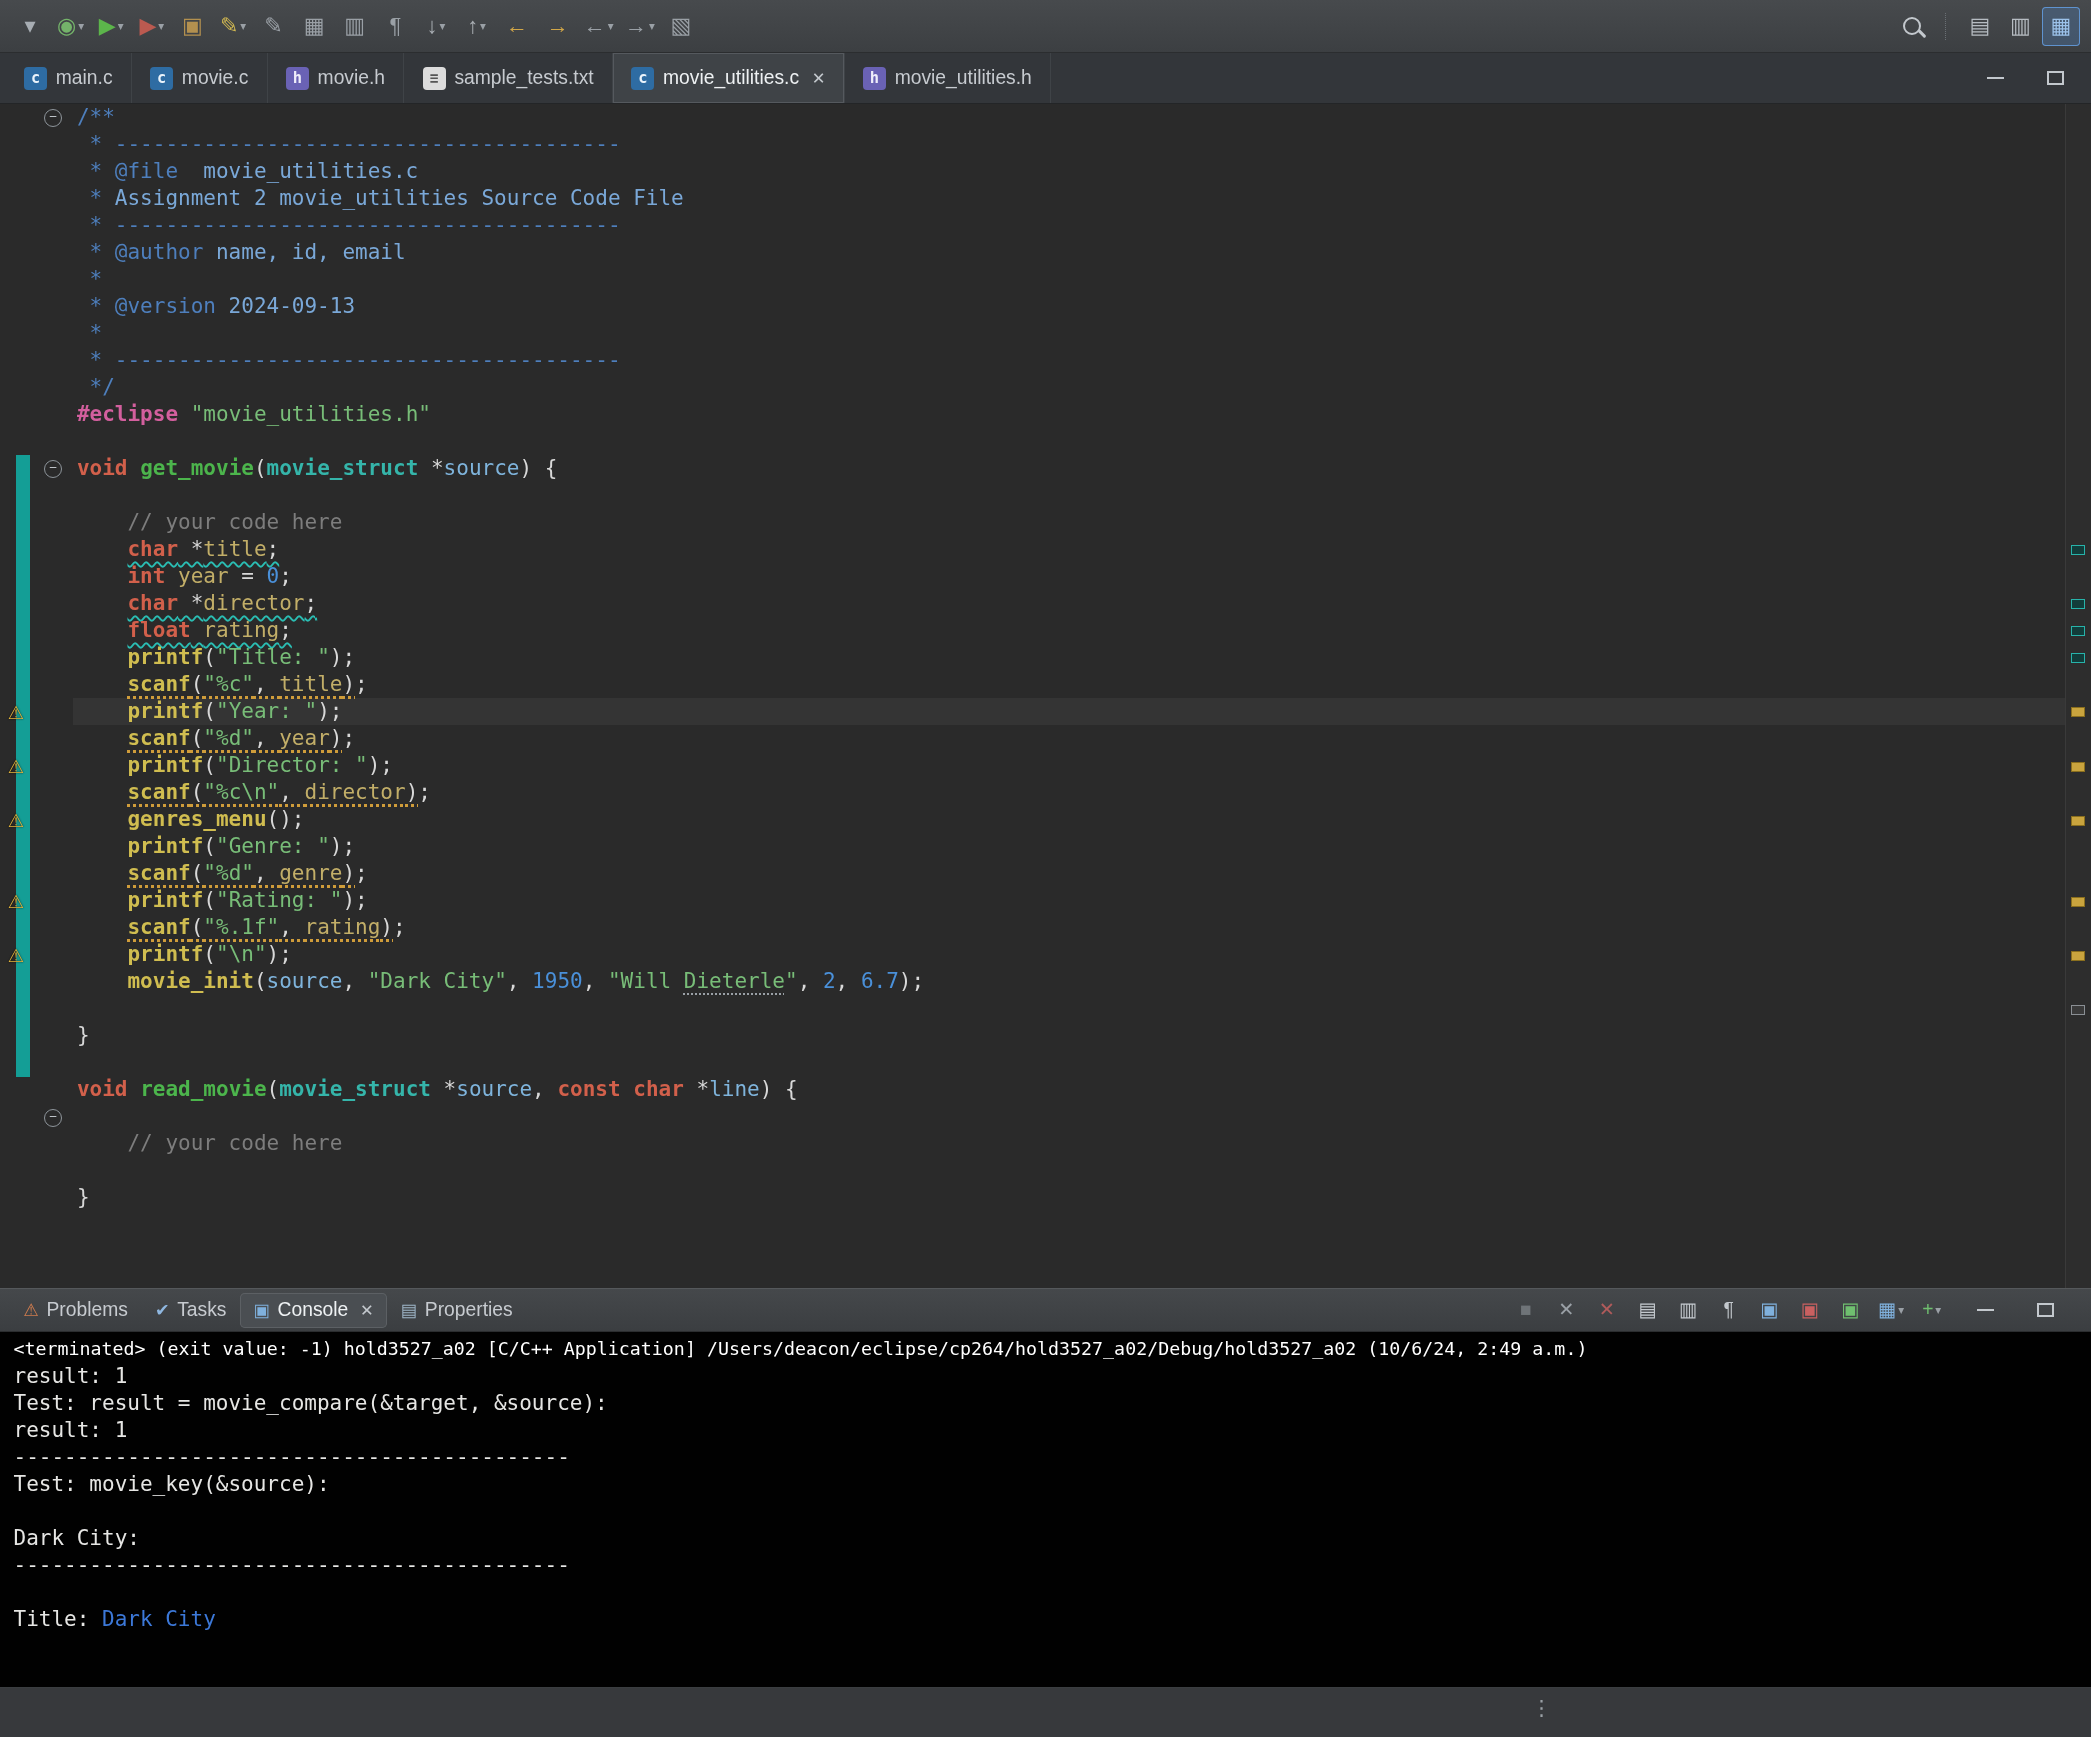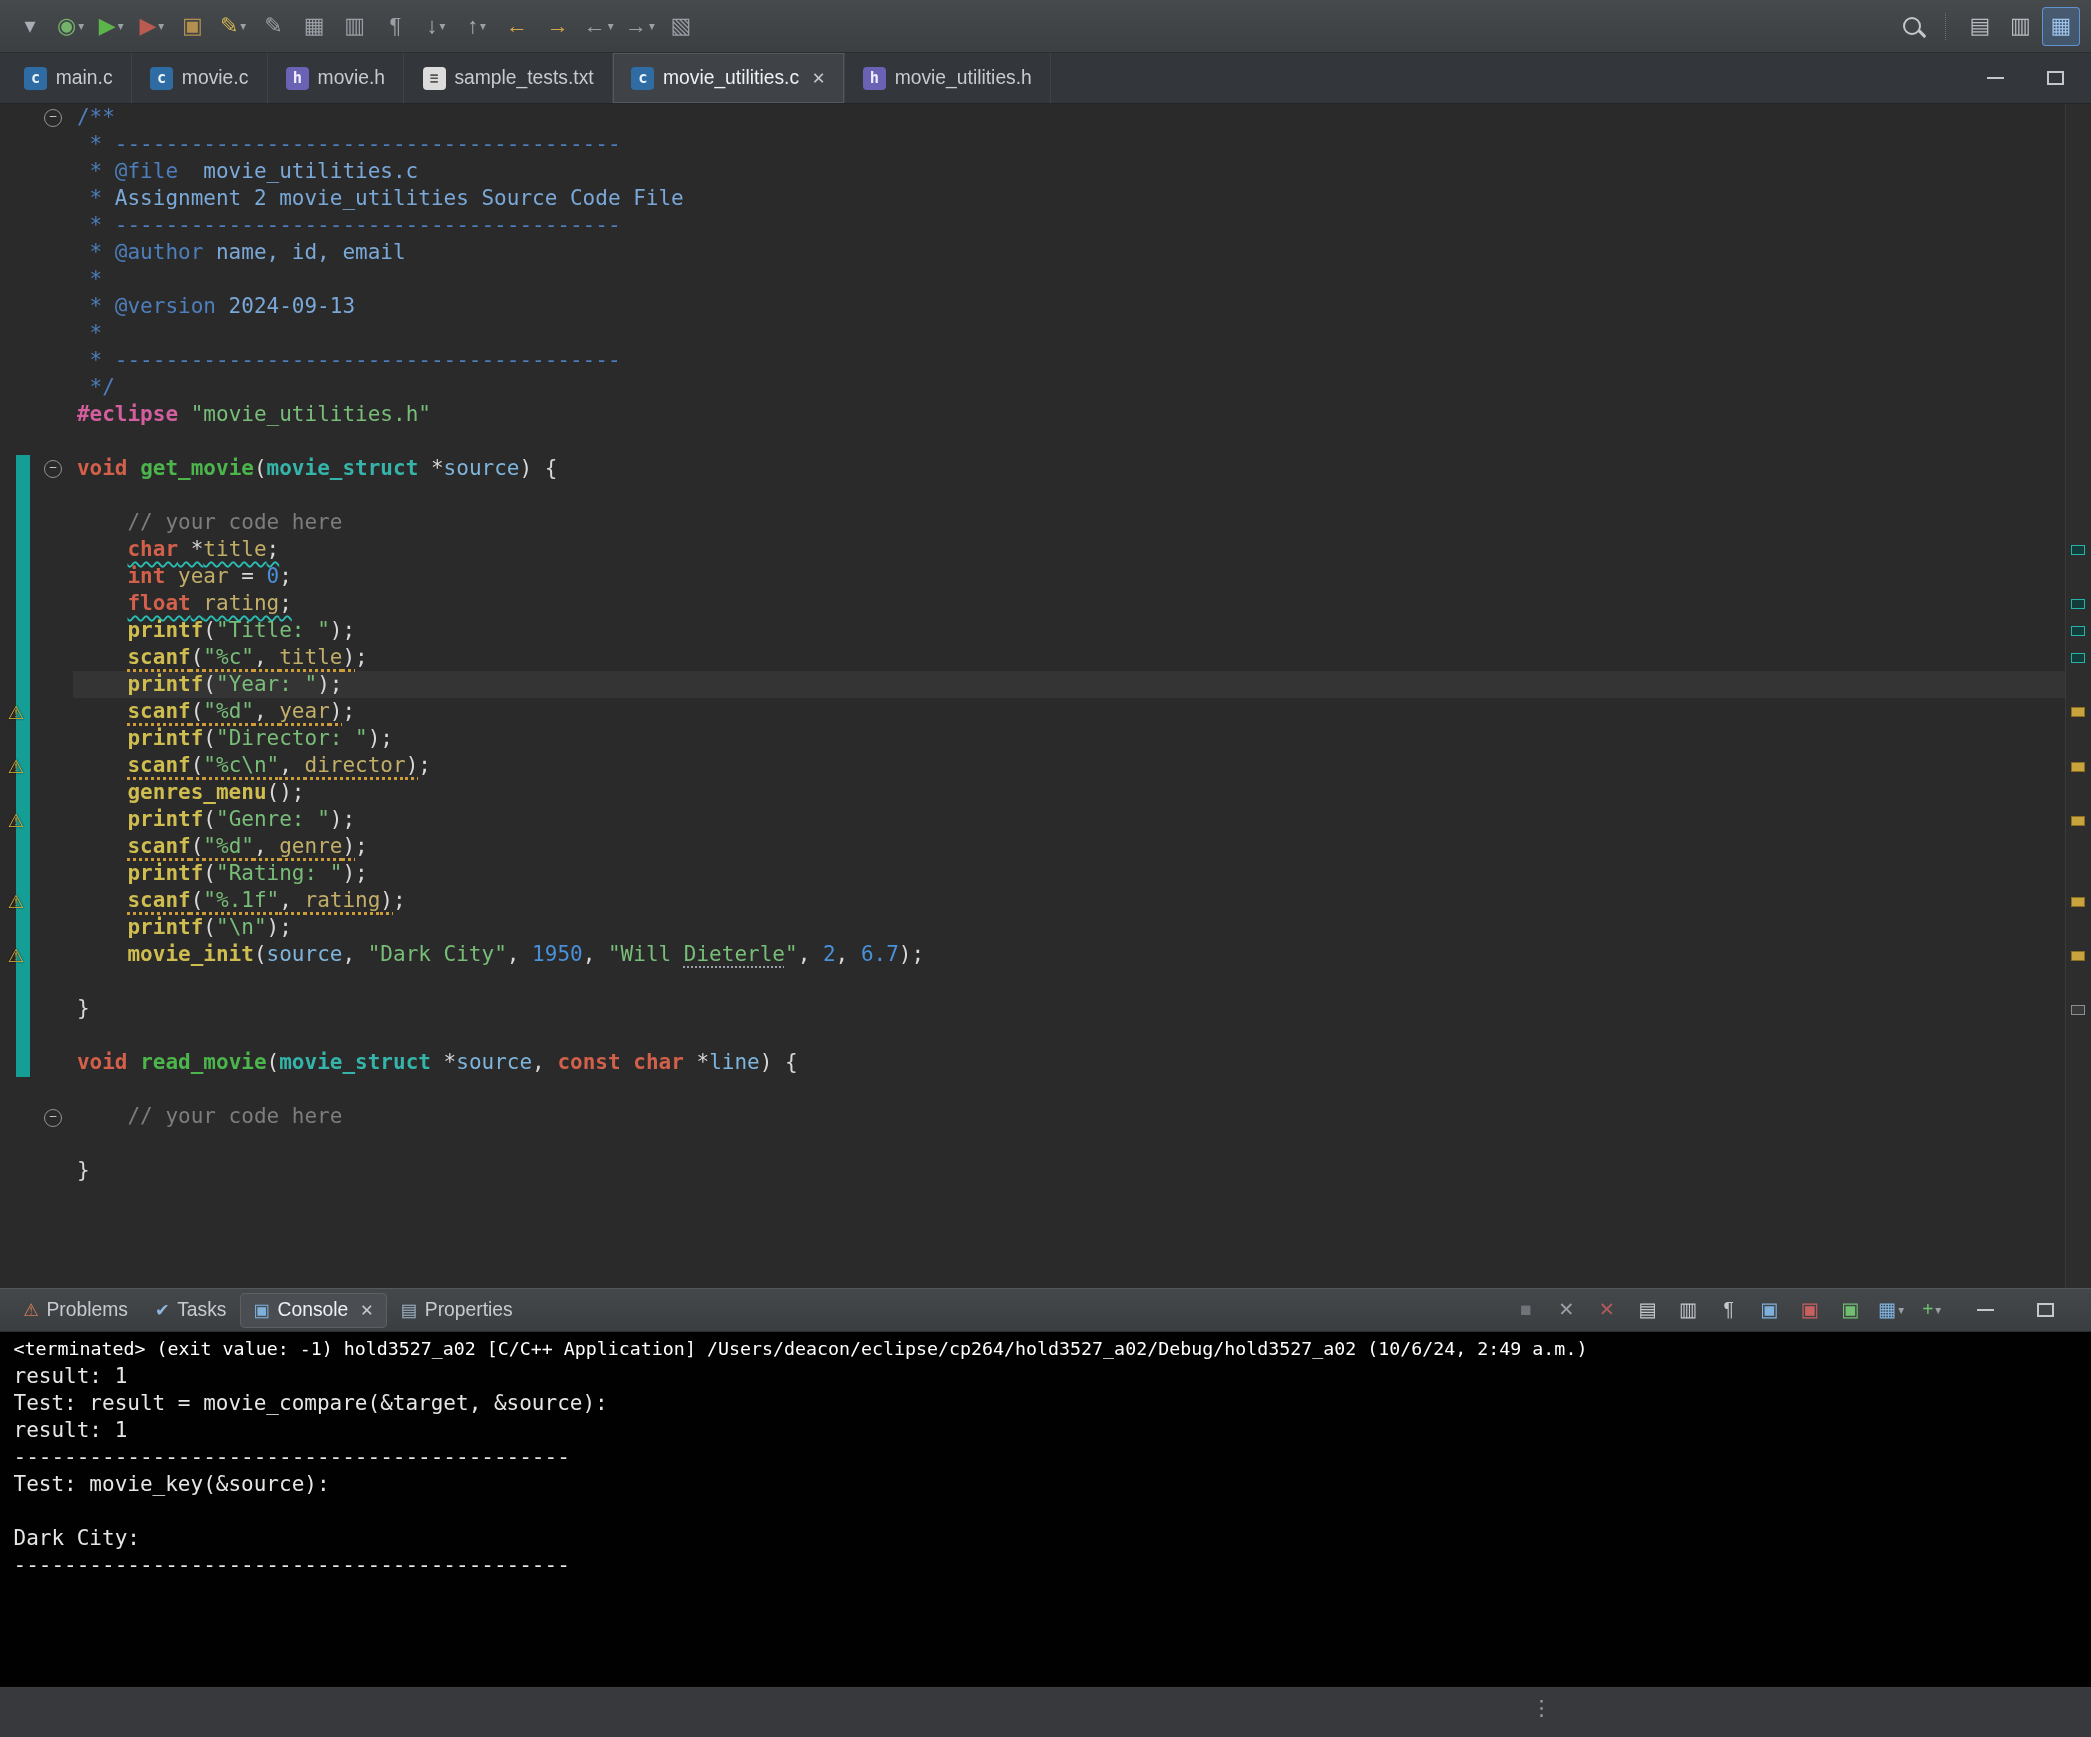--- a/index.html
+++ b/index.html
@@ -230,20 +230,21 @@
       <div class="cline"><span class="doc"> *</span></div>
       <div class="cline"><span class="doc"> * ----------------------------------------</span></div>
       <div class="cline"><span class="doc"> */</span></div>
       <div class="cline"><span class="pre">#eclipse</span><span class="plain"> </span><span class="str">"movie_utilities.h"</span></div>
       <div class="cline"></div>
       <div class="cline"><span class="kw">void</span><span class="plain"> </span><span class="fn">get_movie</span><span class="plain">(</span><span class="type">movie_struct</span><span class="plain"> *</span><span class="param">source</span><span class="plain">) {</span></div>
       <div class="cline"></div>
       <div class="cline"><span class="cmt">    // your code here</span></div>
       <div class="cline"><span class="plain">    </span><span class="kw u-teal">char</span><span class="plain u-teal"> *</span><span class="var u-teal">title</span><span class="plain u-teal">;</span></div>
       <div class="cline"><span class="plain">    </span><span class="kw">int</span><span class="plain"> </span><span class="var">year</span><span class="plain"> = </span><span class="num">0</span><span class="plain">;</span></div>
+      <div class="cline"><span class="plain">    </span><span class="kw u-teal">char</span><span class="plain u-teal"> *</span><span class="var u-teal">director</span><span class="plain u-teal">;</span></div>
       <div class="cline"><span class="plain">    </span><span class="kw u-teal">float</span><span class="plain u-teal"> </span><span class="var u-teal">rating</span><span class="plain u-teal">;</span></div>
       <div class="cline"><span class="plain">    </span><span class="fn2">printf</span><span class="plain">(</span><span class="str">"Title: "</span><span class="plain">);</span></div>
       <div class="cline"><span class="plain">    </span><span class="fn2 u-warn">scanf</span><span class="plain u-warn">(</span><span class="str u-warn">"%c"</span><span class="plain u-warn">, </span><span class="var u-warn">title</span><span class="plain u-warn">)</span><span class="plain">;</span></div>
       <div class="cline current"><span class="plain">    </span><span class="fn2">printf</span><span class="plain">(</span><span class="str">"Year: "</span><span class="plain">);</span></div>
       <div class="cline"><span class="plain">    </span><span class="fn2 u-warn">scanf</span><span class="plain u-warn">(</span><span class="str u-warn">"%d"</span><span class="plain u-warn">, </span><span class="var u-warn">year</span><span class="plain u-warn">)</span><span class="plain">;</span></div>
       <div class="cline"><span class="plain">    </span><span class="fn2">printf</span><span class="plain">(</span><span class="str">"Director: "</span><span class="plain">);</span></div>
       <div class="cline"><span class="plain">    </span><span class="fn2 u-warn">scanf</span><span class="plain u-warn">(</span><span class="str u-warn">"%c\n"</span><span class="plain u-warn">, </span><span class="var u-warn">director</span><span class="plain u-warn">)</span><span class="plain">;</span></div>
       <div class="cline"><span class="plain">    </span><span class="fn2">genres_menu</span><span class="plain">();</span></div>
       <div class="cline"><span class="plain">    </span><span class="fn2">printf</span><span class="plain">(</span><span class="str">"Genre: "</span><span class="plain">);</span></div>
       <div class="cline"><span class="plain">    </span><span class="fn2 u-warn">scanf</span><span class="plain u-warn">(</span><span class="str u-warn">"%d"</span><span class="plain u-warn">, </span><span class="var u-warn">genre</span><span class="plain u-warn">)</span><span class="plain">;</span></div>
@@ -347,19 +348,20 @@
   <div id="console-lines" class="clines">
       <div class="kline"><span class="out">result: 1</span></div>
       <div class="kline"><span class="out">Test: result = movie_compare(&amp;target, &amp;source):</span></div>
       <div class="kline"><span class="out">result: 1</span></div>
       <div class="kline"><span class="out">--------------------------------------------</span></div>
       <div class="kline"><span class="out">Test: movie_key(&amp;source):</span></div>
       <div class="kline"></div>
       <div class="kline"><span class="out">Dark City:</span></div>
       <div class="kline"><span class="out">--------------------------------------------</span></div>
       <div class="kline"></div>
+      <div class="kline"><span class="out">Title: </span><span class="in">Dark City</span></div>
     </div>
 </div>
 
 <div class="bottomsash">
   <span class="sashdots">⋮</span>
 </div>
 
 
 </body></html>

